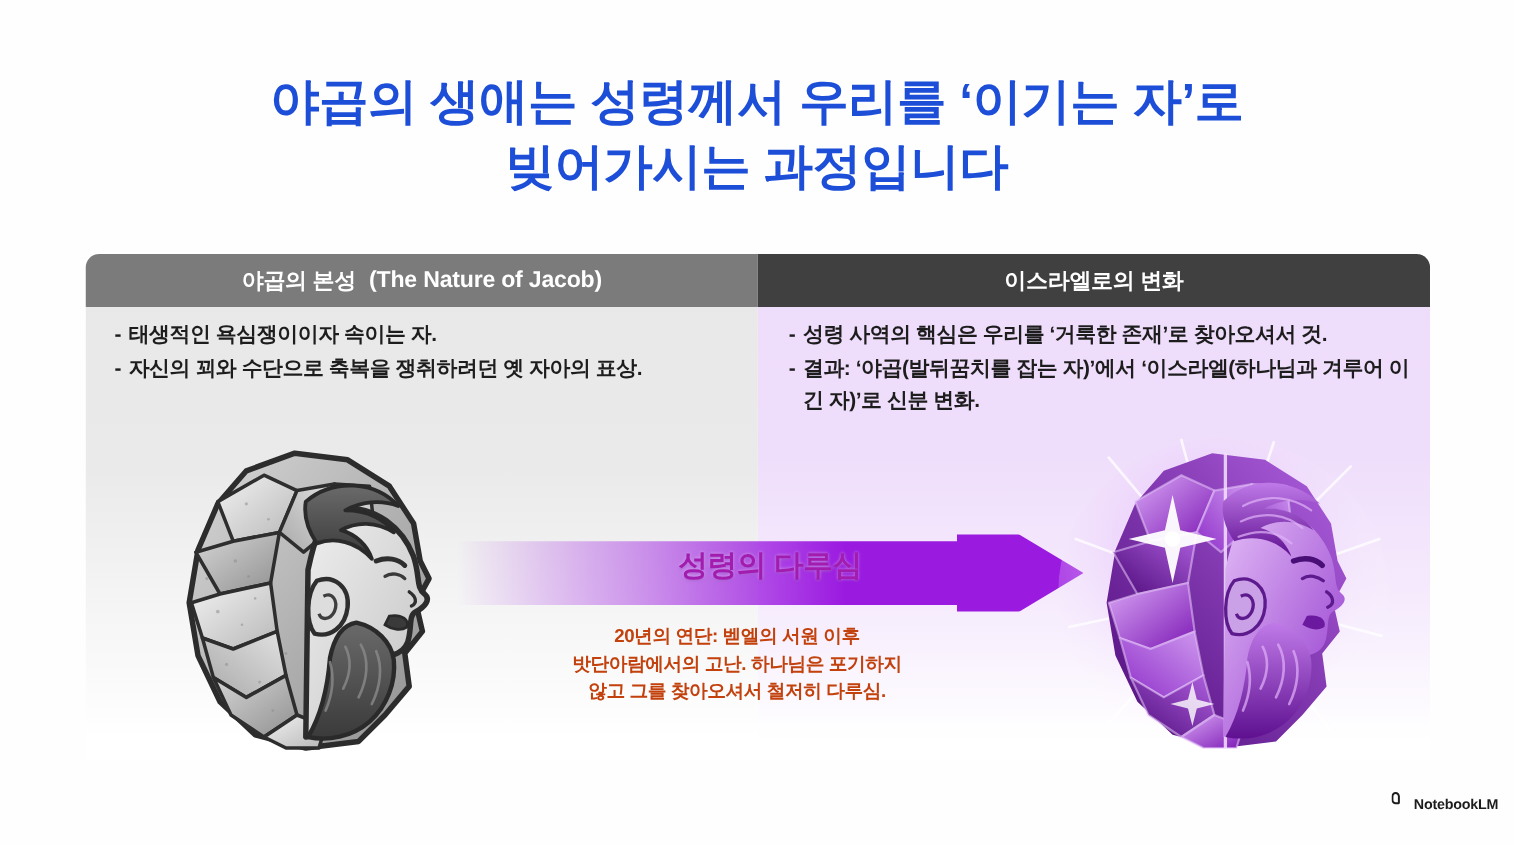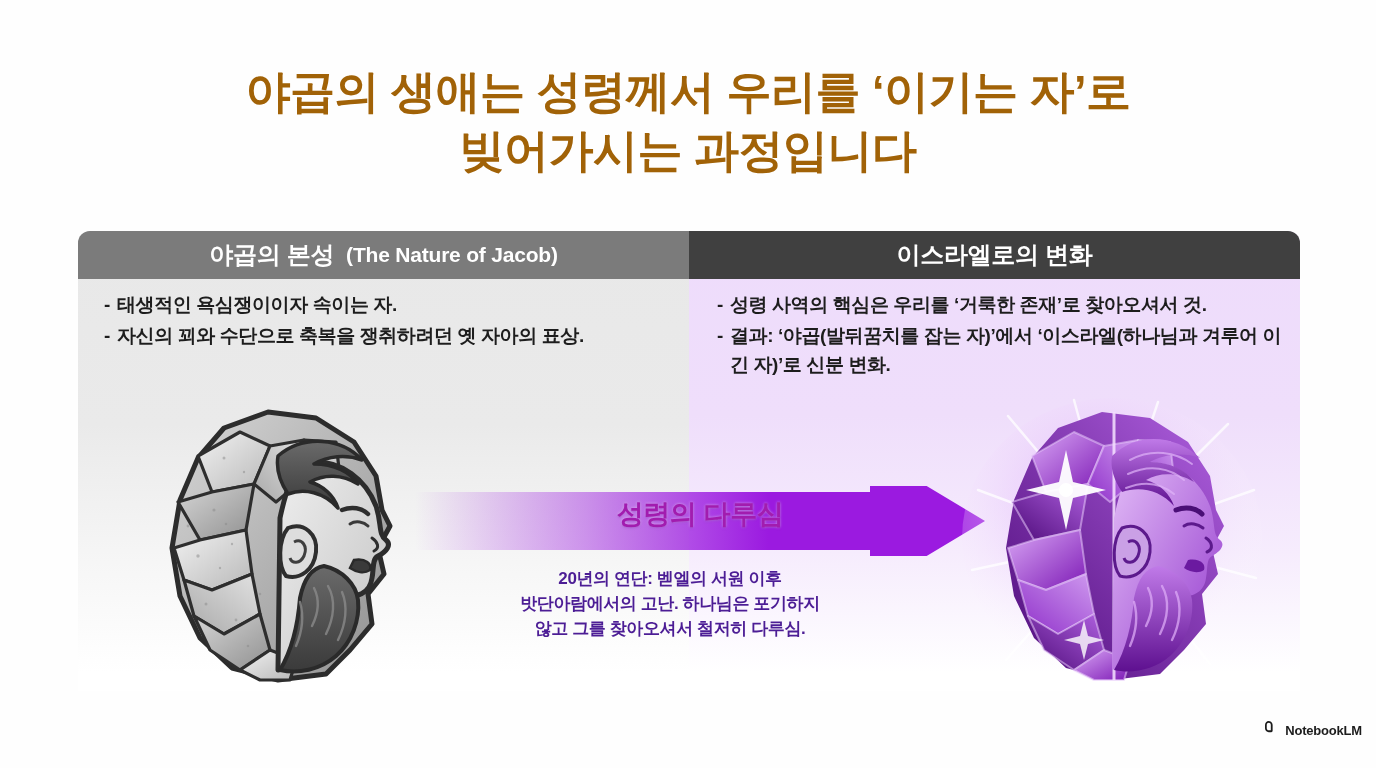--- a/index.html
+++ b/index.html
@@ -15,21 +15,21 @@
     width:1376px; height:768px;
     background:#fefefe;
   }
 
   
   #title {
     position:absolute;
     left:0; top:62px;
     width:1376px;
     text-align:center;
-    color:#a16207;
+    color:#1d4ed8;
     font-size:45px;
     font-weight:bold;
     line-height:1.32;
     letter-spacing:-0.5px;
     white-space:pre-line;
   }
 
   
   #panels {
     position:absolute;
@@ -62,21 +62,21 @@
     white-space:nowrap;
   }
   .left .col-header {
     background:#7b7b7b;
     border-top-left-radius:12px;
   }
   .right .col-header {
     background:#404040;
     border-top-right-radius:12px;
   }
-  .hdr-ko { font-size:24px; font-weight:bold; letter-spacing:-0.3px; }
+  .hdr-ko { font-size:20px; font-weight:bold; letter-spacing:-0.3px; }
   .hdr-en { font-size:21px; font-weight:bold; margin-left:12px; letter-spacing:-0.2px; }
 
   .bullets {
     position:absolute;
     left:26px; top:60px;
     width:565px;
     color:#1d1d1d;
     font-size:19px;
     font-weight:bold;
     line-height:1.52;
@@ -92,21 +92,21 @@
   #head-left  { left:128px; top:398px; width:300px; height:290px; }
   #head-right { left:962px; top:398px; width:300px; height:290px; }
 
   
   #arrow { position:absolute; left:415px; top:486px; width:570px; height:70px; }
   #arrow-caption {
     position:absolute;
     left:455px; top:566px;
     width:430px;
     text-align:center;
-    color:#4c1d95;
+    color:#c2410c;
     font-size:17px;
     font-weight:bold;
     line-height:1.48;
     letter-spacing:-0.4px;
   }
   #arrow-caption .lead { font-weight:bold; }
   #arrow-label {
     position:absolute;
     left:560px; top:496px;
     width:280px;

